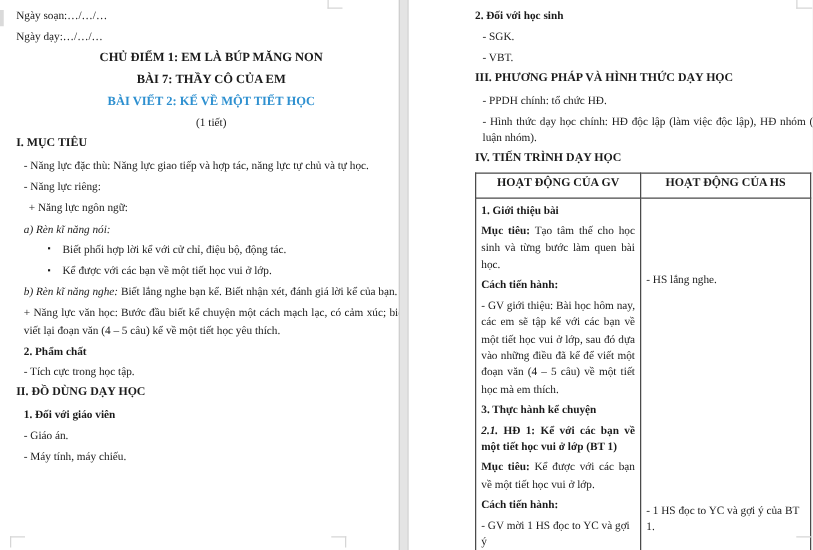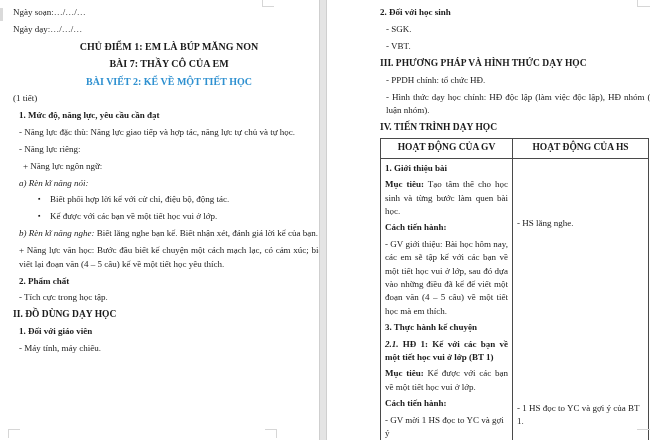--- a/index.html
+++ b/index.html
@@ -13,21 +13,21 @@
               background: #e4e4e4; border-left: 1px solid #cfcfcf; border-right: 1px solid #cfcfcf; }
   .page-right { left: 327px; width: 341px; }
 
   .content-left  { padding: 6px 53px 0 13px; font-size: 9px; line-height: 13.4px; }
   .content-right { padding: 6px 2px 0 53px;  font-size: 9px; line-height: 13.4px; }
 
   p { margin: 0 0 3.5px; }
   .just { text-align: justify; }
   .b { font-weight: bold; }
   .i { font-style: italic; }
-  .center { }
+  .center { text-align: center; }
   .h-main { font-size: 10px; font-weight: bold; text-align: center; margin-bottom: 4px; }
   .h-blue { color: var(--accent); margin-top: 3px; }
   .h-sec { font-size: 9.5px; font-weight: bold; }
   .ind1 { padding-left: 6px; }
   .ind2 { padding-left: 10px; }
 
   .bullet { padding-left: 25px; }
   .bullet-glyph { display: inline-block; width: 12px; font-size: 7px; vertical-align: 1px; }
 
   .activity-table { border-collapse: collapse; width: 268px; margin-top: 2px; table-layout: fixed; }
@@ -57,33 +57,34 @@
 <div class="canvas">
 
   <div class="page page-left">
     <div class="content-left">
       <p>Ngày soạn:…/…/…</p>
       <p>Ngày dạy:…/…/…</p>
       <p class="h-main">CHỦ ĐIỂM 1: EM LÀ BÚP MĂNG NON</p>
       <p class="h-main">BÀI 7: THẦY CÔ CỦA EM</p>
       <p class="h-main h-blue">BÀI VIẾT 2: KỂ VỀ MỘT TIẾT HỌC</p>
       <p class="center">(1 tiết)</p>
-      <p class="b ind1">1. Mức độ, năng lực, yêu cầu cần đạt</p>
+      <p class="h-sec">I. MỤC TIÊU</p>
       <p class="just ind1">- Năng lực đặc thù: Năng lực giao tiếp và hợp tác, năng lực tự chủ và tự học.</p>
       <p class="ind1">- Năng lực riêng:</p>
       <p class="ind2">+ Năng lực ngôn ngữ:</p>
       <p class="i ind1">a) Rèn kĩ năng nói:</p>
       <p class="bullet"><span class="bullet-glyph">▪</span><span>Biết phối hợp lời kể với cử chỉ, điệu bộ, động tác.</span></p>
       <p class="bullet"><span class="bullet-glyph">▪</span><span>Kể được với các bạn về một tiết học vui ở lớp.</span></p>
       <p class="just ind1"><span class="i">b) Rèn kĩ năng nghe:</span><span> Biết lắng nghe bạn kể. Biết nhận xét, đánh giá lời kể của bạn.</span></p>
       <p class="just ind1">+ Năng lực văn học: Bước đầu biết kể chuyện một cách mạch lạc, có cảm xúc; biết viết lại đoạn văn (4 – 5 câu) kể về một tiết học yêu thích.</p>
       <p class="b ind1">2. Phẩm chất</p>
       <p class="ind1">- Tích cực trong học tập.</p>
       <p class="h-sec">II. ĐỒ DÙNG DẠY HỌC</p>
       <p class="b ind1">1. Đối với giáo viên</p>
+      <p class="ind1">- Giáo án.</p>
       <p class="ind1">- Máy tính, máy chiếu.</p>
     </div>
   </div>
 
   <div class="page-gap"></div>
 
   <div class="page page-right">
     <div class="content-right">
       <p class="b">2. Đối với học sinh</p>
       <p class="ind1">- SGK.</p>

